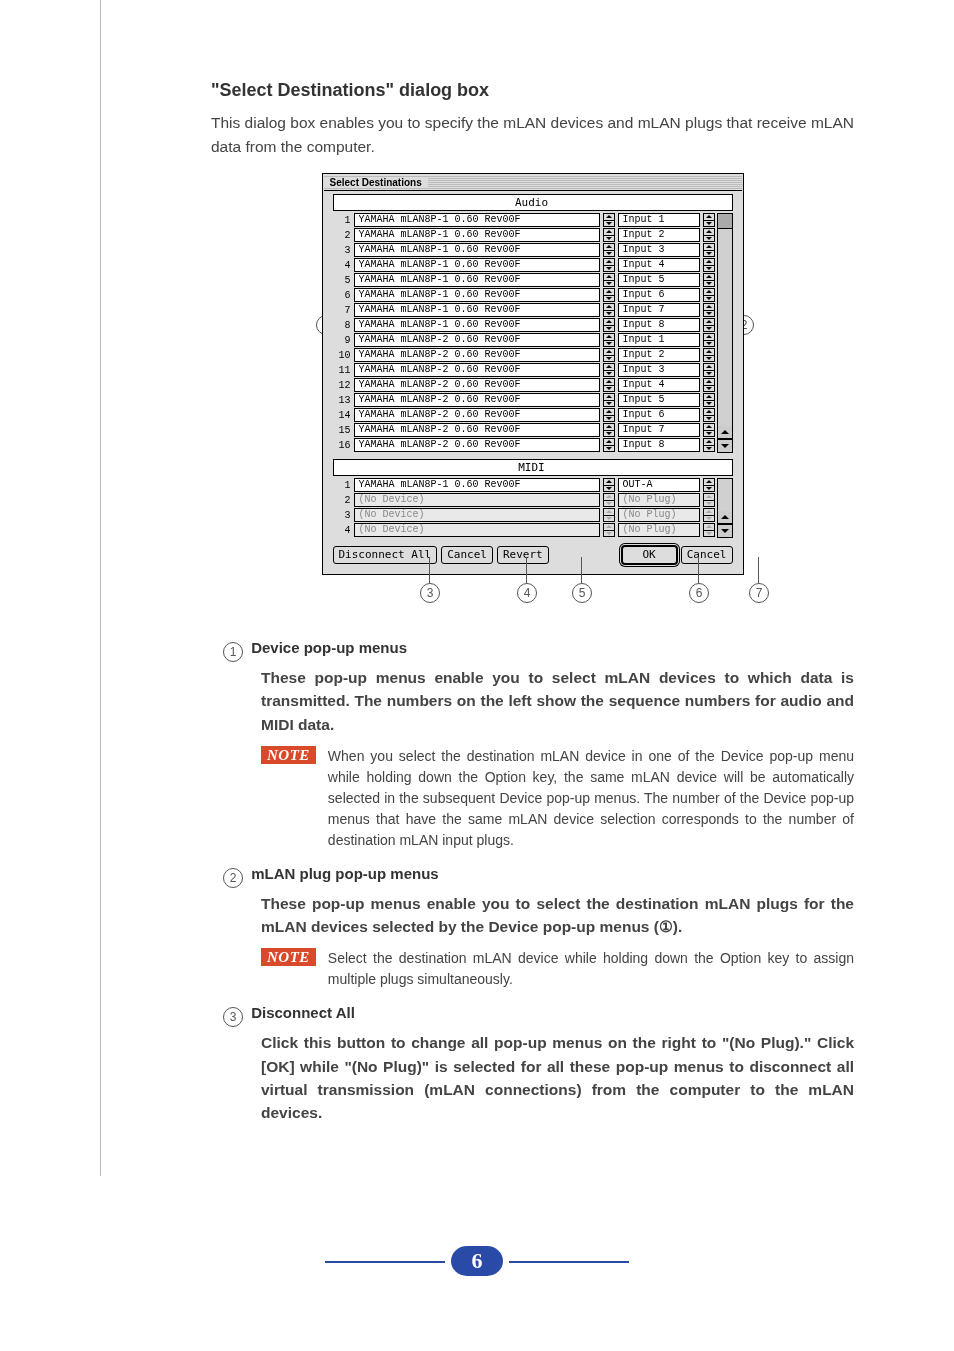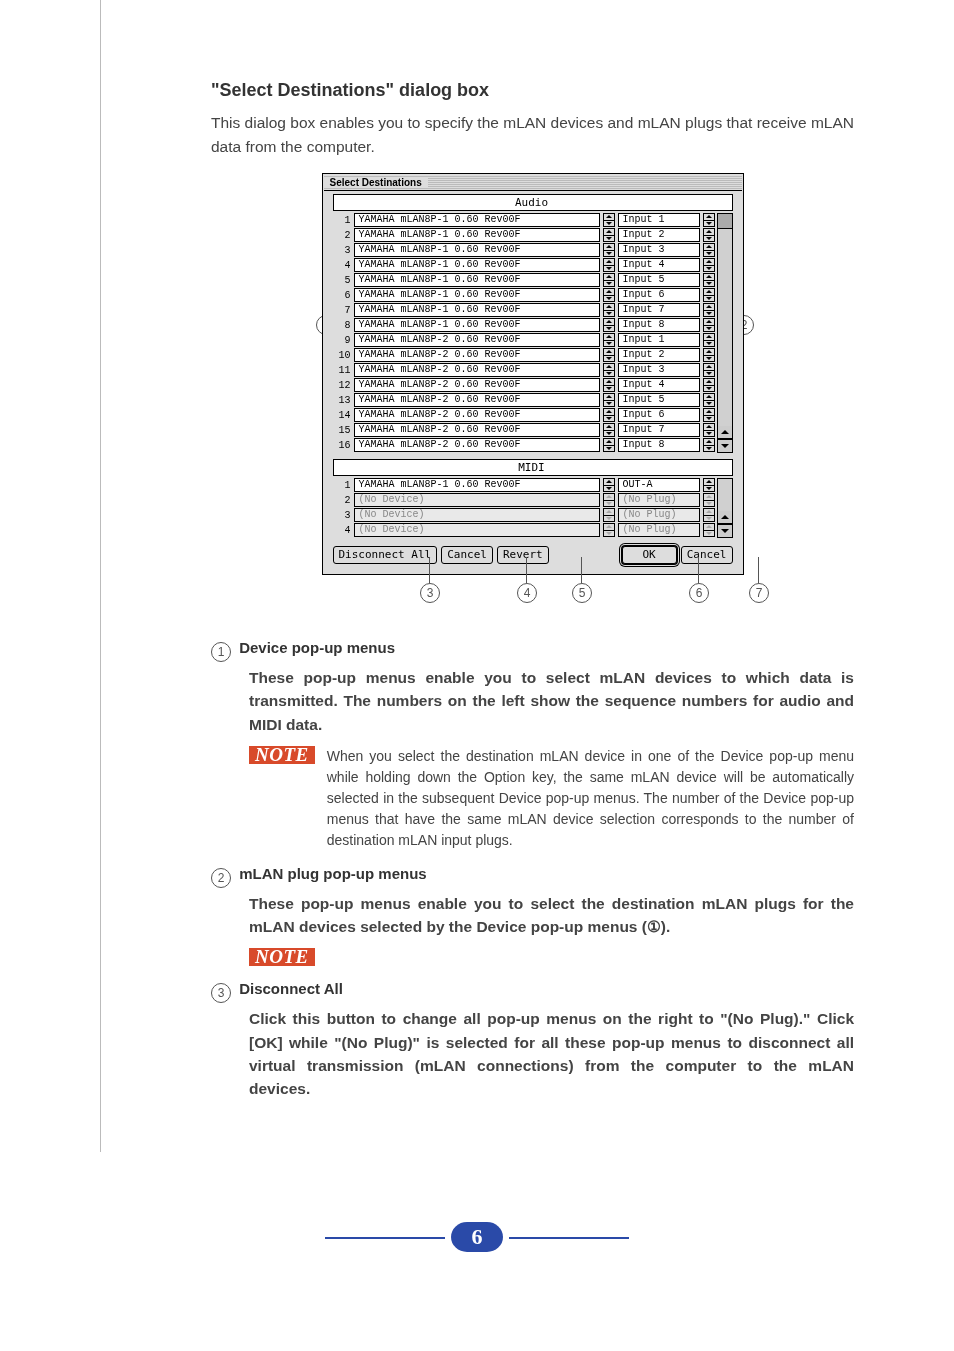--- a/index.html
+++ b/index.html
@@ -207,21 +207,21 @@
     background:#555;
     height:1px;
   }
   .lead-line-v {
     position:absolute;
     background:#555;
     width:1px;
   }
 
   
-  .desc-item { margin: 14px 0 2px 0; }
+  .desc-item { margin: 14px 0 2px 12px; }
   .desc-head {
     font-size: 15px;
     font-weight: bold;
     color: #333;
     margin-bottom: 4px;
   }
   .desc-head .callout-num {
     font-weight: normal;
     vertical-align: -3px;
     margin-right: 4px;
@@ -240,21 +240,21 @@
     display: flex;
     margin: 10px 0 0 38px;
     gap: 12px;
   }
   .note-badge {
     flex: none;
     background: #d84a2a;
     color: #fff;
     font-family: "Brush Script MT", cursive;
     font-style: italic;
-    font-size: 19px;
+    font-size: 15px;
     font-weight: bold;
     padding: 0 6px;
     height: 18px;
     line-height: 18px;
     letter-spacing: 0.5px;
   }
   .note-text {
     flex: 1;
     font-size: 14px;
     line-height: 1.5;
@@ -637,20 +637,21 @@
         <div class="note-row">
           <span class="note-badge">NOTE</span>
           <span class="note-text">When you select the destination mLAN device in one of the Device pop-up menu while holding down the Option key, the same mLAN device will be automatically selected in the subsequent Device pop-up menus. The number of the Device pop-up menus that have the same mLAN device selection corresponds to the number of destination mLAN input plugs.</span>
         </div>
       </div>
       <div class="desc-item">
         <div class="desc-head"><span class="callout-num">2</span> <span>mLAN plug pop-up menus</span></div>
         <div class="desc-body">These pop-up menus enable you to select the destination mLAN plugs for the mLAN devices selected by the Device pop-up menus (①).</div>
         <div class="note-row">
           <span class="note-badge">NOTE</span>
+          <span class="note-text">Select the destination mLAN device while holding down the Option key to assign multiple plugs simultaneously.</span>
         </div>
       </div>
       <div class="desc-item">
         <div class="desc-head"><span class="callout-num">3</span> <span>Disconnect All</span></div>
         <div class="desc-body">Click this button to change all pop-up menus on the right to "(No Plug)." Click [OK] while "(No Plug)" is selected for all these pop-up menus to disconnect all virtual transmission (mLAN connections) from the computer to the mLAN devices.</div>
       </div>
     </div>
 
 </div>
 

